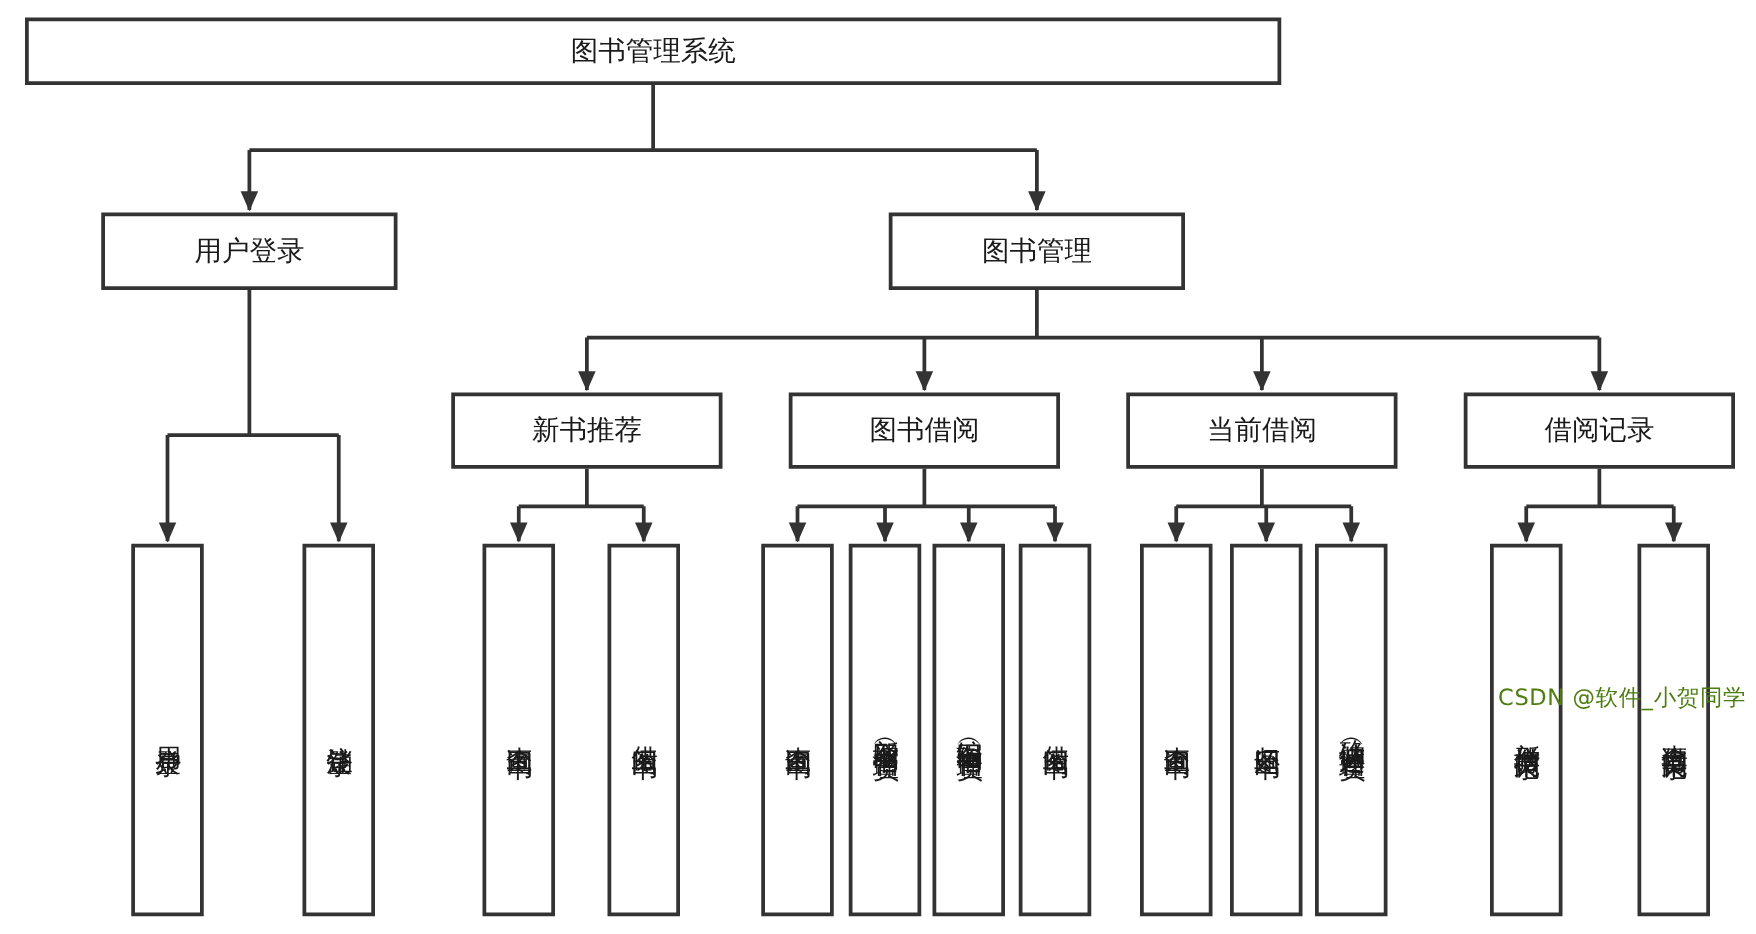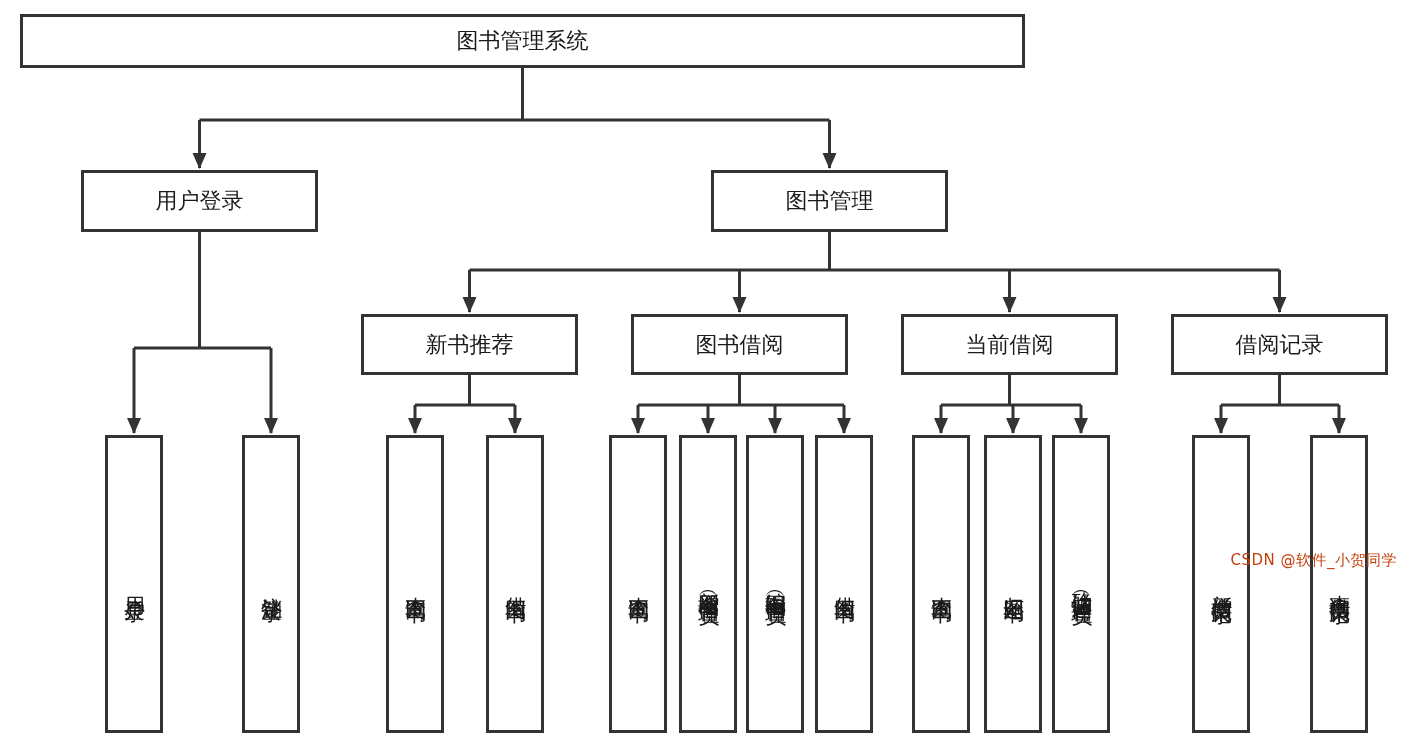--- a/index.html
+++ b/index.html
@@ -60,22 +60,22 @@
     align-items: center;
     justify-content: center;
     white-space: nowrap;
     pointer-events: none;
   }
   .watermark {
     position: absolute;
     right: 8px;
     bottom: 8px;
     font-family: "DejaVu Sans", "Liberation Sans", sans-serif;
-    font-size: 15px;
-    color: #c2410c;
+    font-size: 18px;
+    color: #4d7c0f;
     letter-spacing: 0.5px;
     user-select: none;
   }
 </style>
 </head>
 <body>
 
 <div id="diagram-root">
 
   <svg id="tree-svg" viewBox="0 0 1405 747" xmlns="http://www.w3.org/2000/svg">

